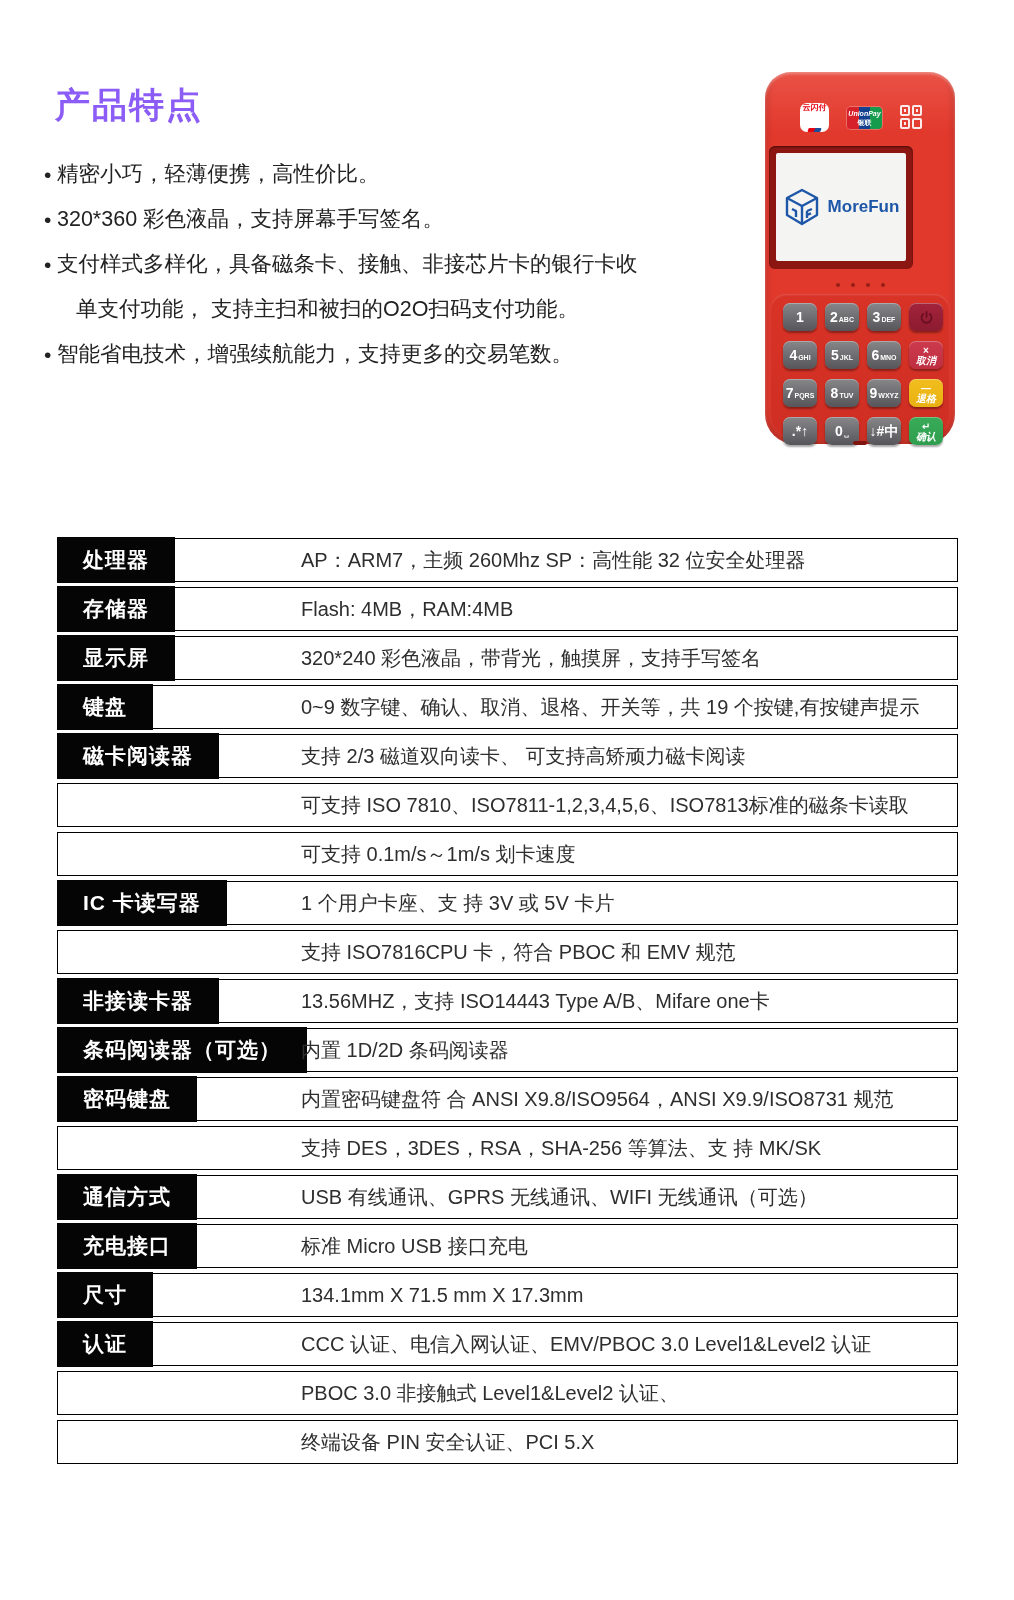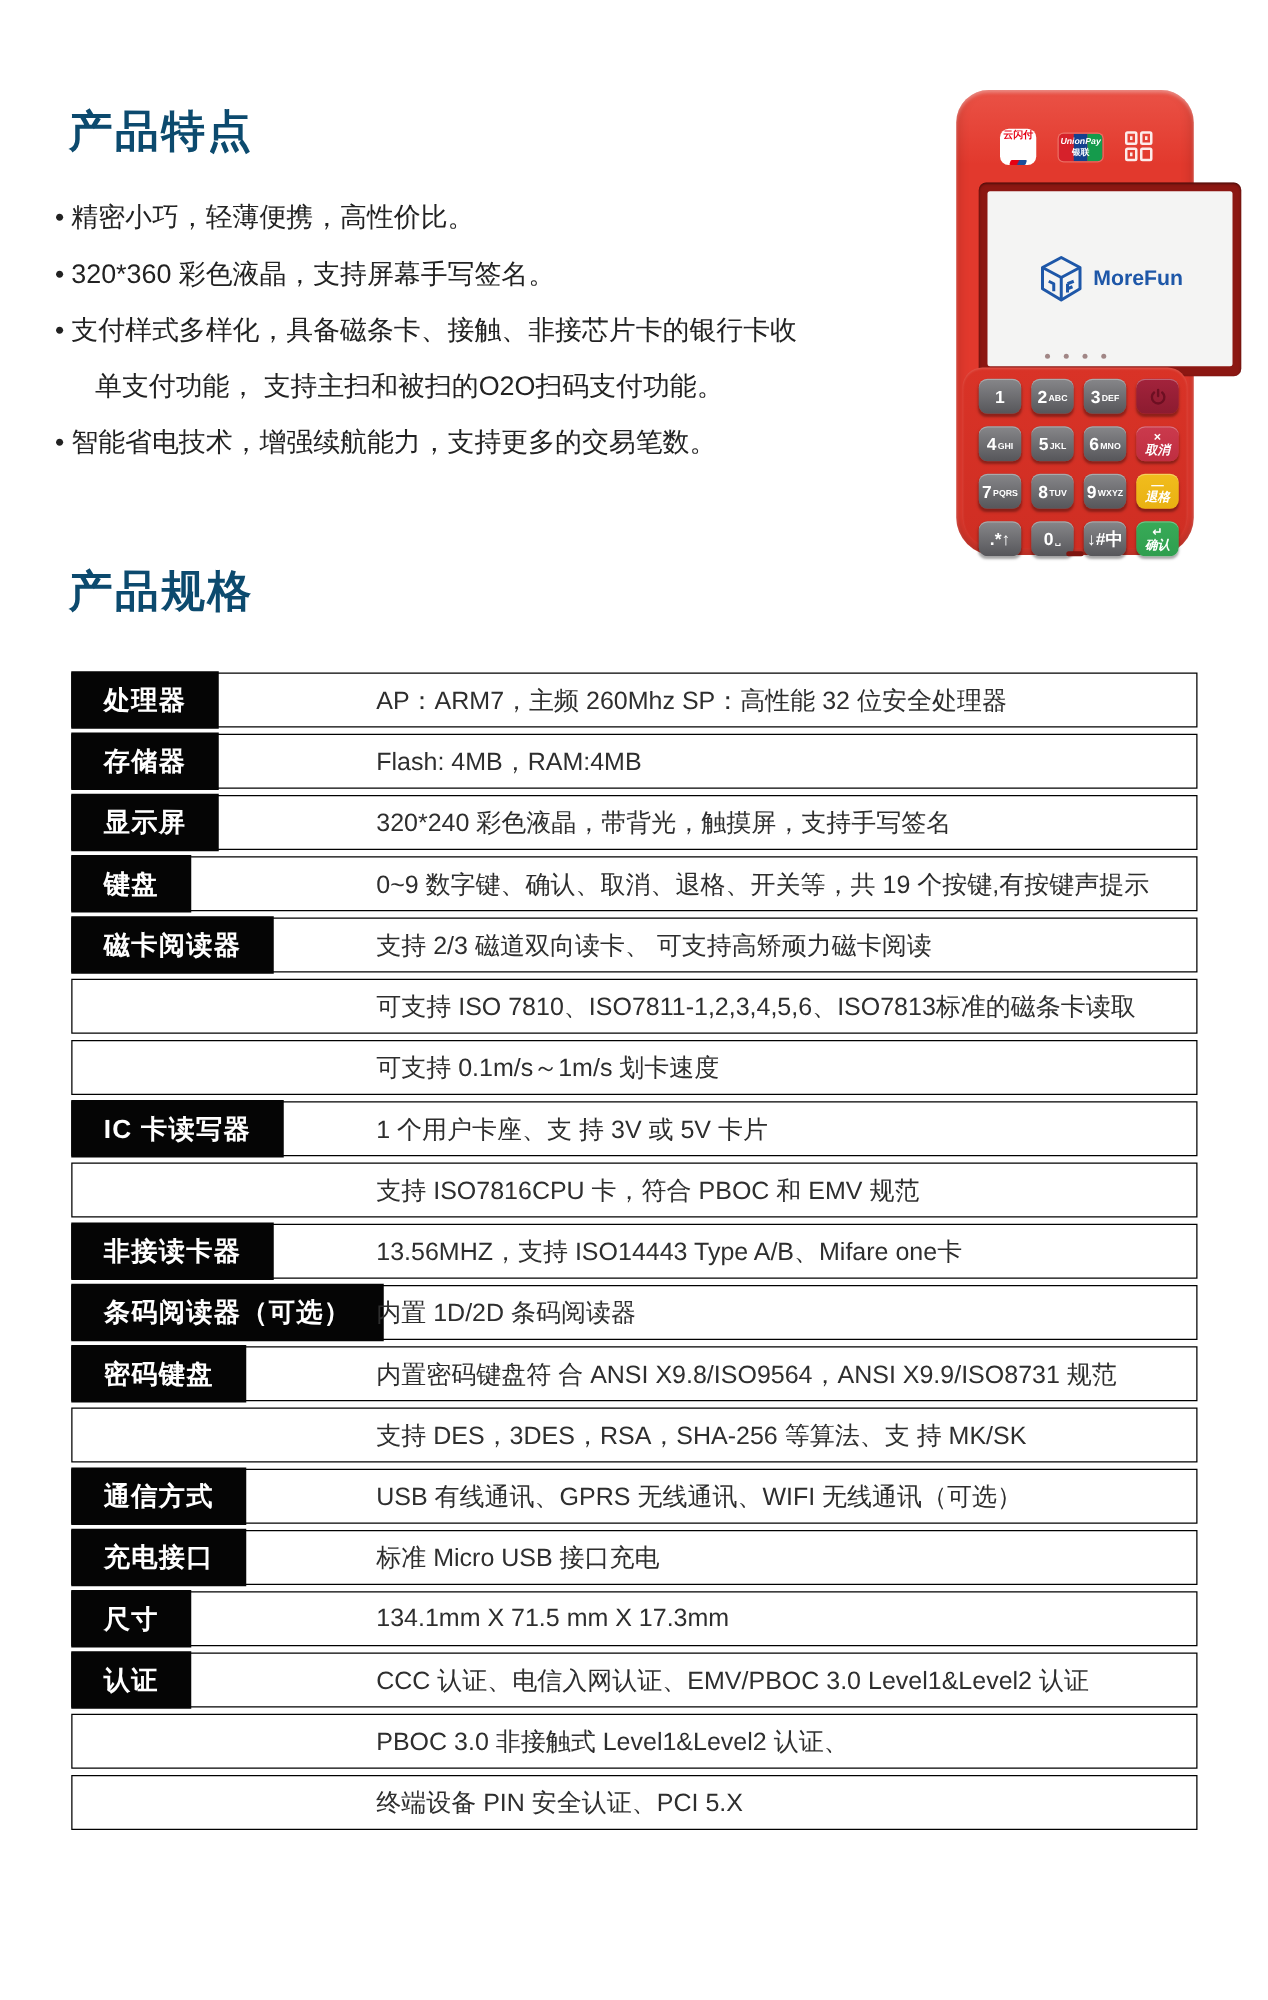--- a/index.html
+++ b/index.html
@@ -1,21 +1,21 @@
 <!DOCTYPE html>
 <html style="--body: #e2392d; --devlight: #ea5246; --panel: #d93327; --paneldark: #cf2e23; --bezel: #8c1712; --logoblue: #1e57a8; --power: #a3233c; --cancel: #bf2e41; --back: #e9b112; --ok: #2f9e4e;"><head>
 <meta charset="utf-8">
 <style>
   html,body{margin:0;padding:0;background:#fff;}
   .page{position:relative;width:1014px;height:1600px;background:#fff;overflow:hidden;
         font-family:"Liberation Sans","DejaVu Sans",sans-serif;color:#1c1c1c;}
 
   
   .sec-title{position:absolute;left:55px;margin:0;font-size:35px;font-weight:bold;
-             color:#0c4a6e;letter-spacing:2px;}
+             color:#8b5cf6;letter-spacing:2px;}
   .features-title{top:82px;}
   .specs-title{top:450px;}
 
   
   .feat-list{position:absolute;left:44px;top:152px;width:690px;}
   .feat-item{display:flex;font-size:21.5px;line-height:45px;color:#222;}
   .feat-item .bullet{width:13px;flex:none;font-size:21px;}
   .feat-text{white-space:pre-wrap;}
   .feat-text .cont{padding-left:19px;}
 
@@ -32,22 +32,22 @@
     transform:skewX(-18deg);border-radius:1px;}
   .icon-up{position:absolute;left:82px;top:4px;width:35px;height:22px;border-radius:4px;overflow:hidden;
     display:flex;box-shadow:0 0 0 1px rgba(255,255,255,.25);}
   .icon-up .s1{flex:1;background:#d6212b;} .icon-up .s2{flex:1;background:#14418f;} .icon-up .s3{flex:1;background:#159b4c;}
   .icon-up .up-txt{position:absolute;left:0;top:2px;width:100%;text-align:center;color:#fff;
     font-size:7px;font-weight:bold;font-style:italic;line-height:9px;}
   .icon-up .up-cn{position:absolute;left:0;top:11px;width:100%;text-align:center;color:#fff;
     font-size:7px;font-weight:bold;line-height:9px;}
   .icon-qr{position:absolute;left:134px;top:1px;}
 
-  .screen-frame{position:absolute;left:18px;top:74px;width:178px;height:123px;background:var(--bezel);
-    border-radius:6px;padding:16px;box-shadow:inset 0 1px 2px rgba(0,0,0,.5);}
+  .screen-frame{position:absolute;left:4px;top:74px;width:144px;height:123px;background:var(--bezel);
+    border-radius:6px;padding:0;box-shadow:inset 0 1px 2px rgba(0,0,0,.5);}
   .screen{position:absolute;left:7px;top:7px;right:7px;bottom:8px;background:#f4f4f3;border-radius:2px;
     display:flex;align-items:center;justify-content:center;gap:7px;}
   .brand-txt{font-size:17px;font-weight:bold;color:var(--logoblue);letter-spacing:0;}
   .dots{position:absolute;left:0;top:211px;width:100%;display:flex;justify-content:center;gap:11px;}
   .dots i{width:4px;height:4px;border-radius:50%;background:rgba(60,0,0,.45);}
 
   .keypad-panel{position:absolute;left:5px;right:5px;top:222px;bottom:5px;
     background:linear-gradient(180deg,var(--panel),var(--paneldark));
     border-radius:16px 16px 26px 26px;box-shadow:inset 0 1px 2px rgba(255,255,255,.18);}
   .keypad{position:absolute;left:13px;top:9px;display:grid;grid-template-columns:repeat(4,34px);
@@ -217,21 +217,20 @@
           </div>
           <div class="key fn key-ok">
             <span class="glyph">↵</span>
             <span class="lbl">确认</span>
           </div>
         </div>
     </div>
     <div class="usb-slot"></div>
   </div>
 
-  <h1 class="sec-title specs-title">产品规格</h1>
   <div class="spec-table">
       <div class="spec-row">
         <div class="spec-label">处理器</div>
         <div class="spec-value">AP：ARM7，主频 260Mhz SP：高性能 32 位安全处理器</div>
       </div>
       <div class="spec-row">
         <div class="spec-label">存储器</div>
         <div class="spec-value">Flash: 4MB，RAM:4MB</div>
       </div>
       <div class="spec-row">

